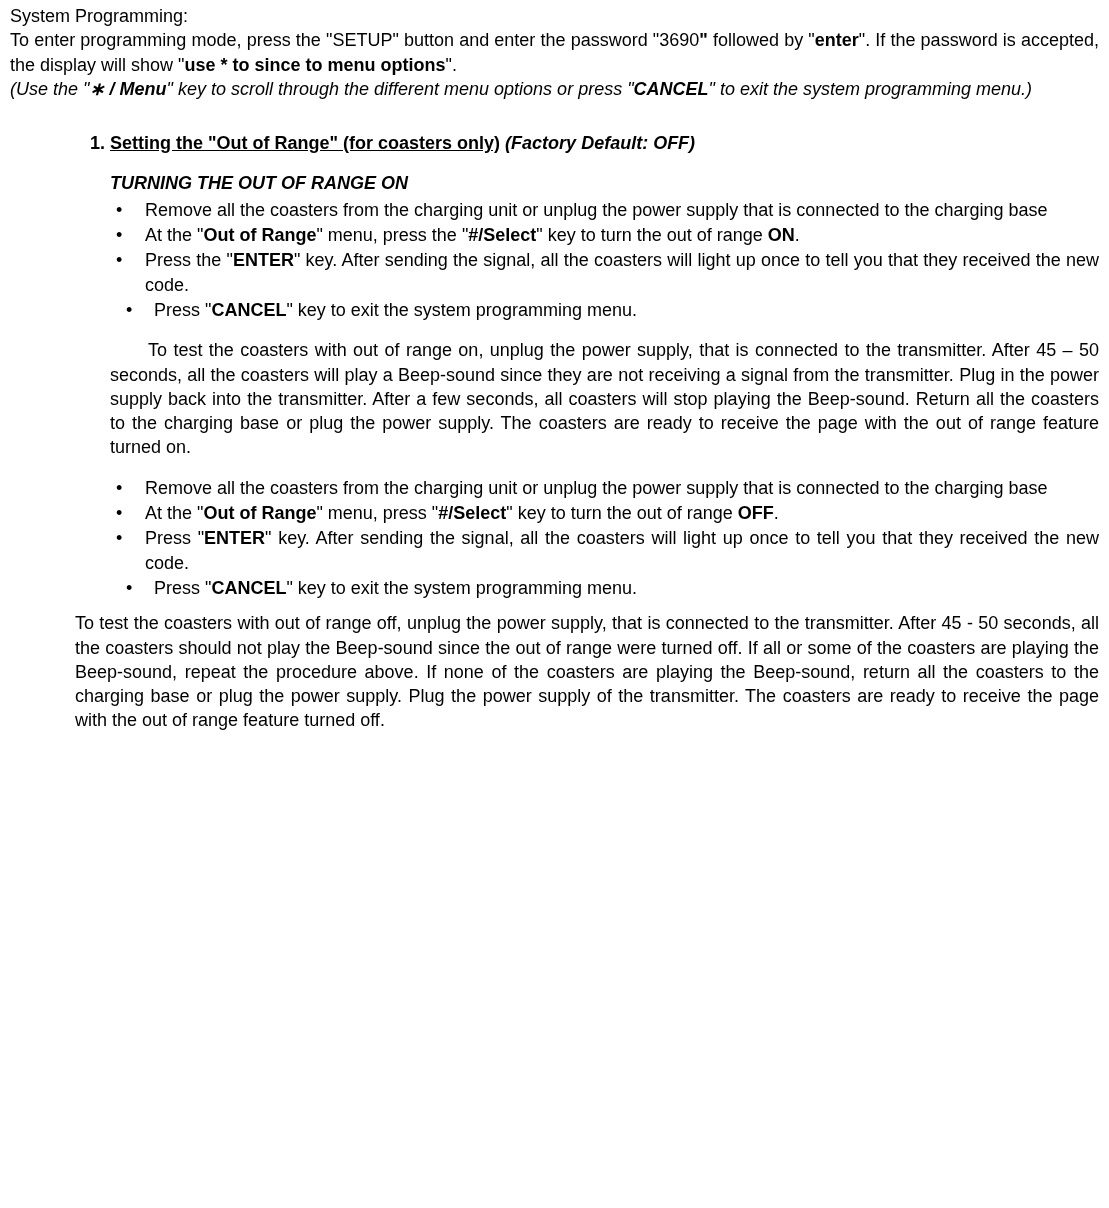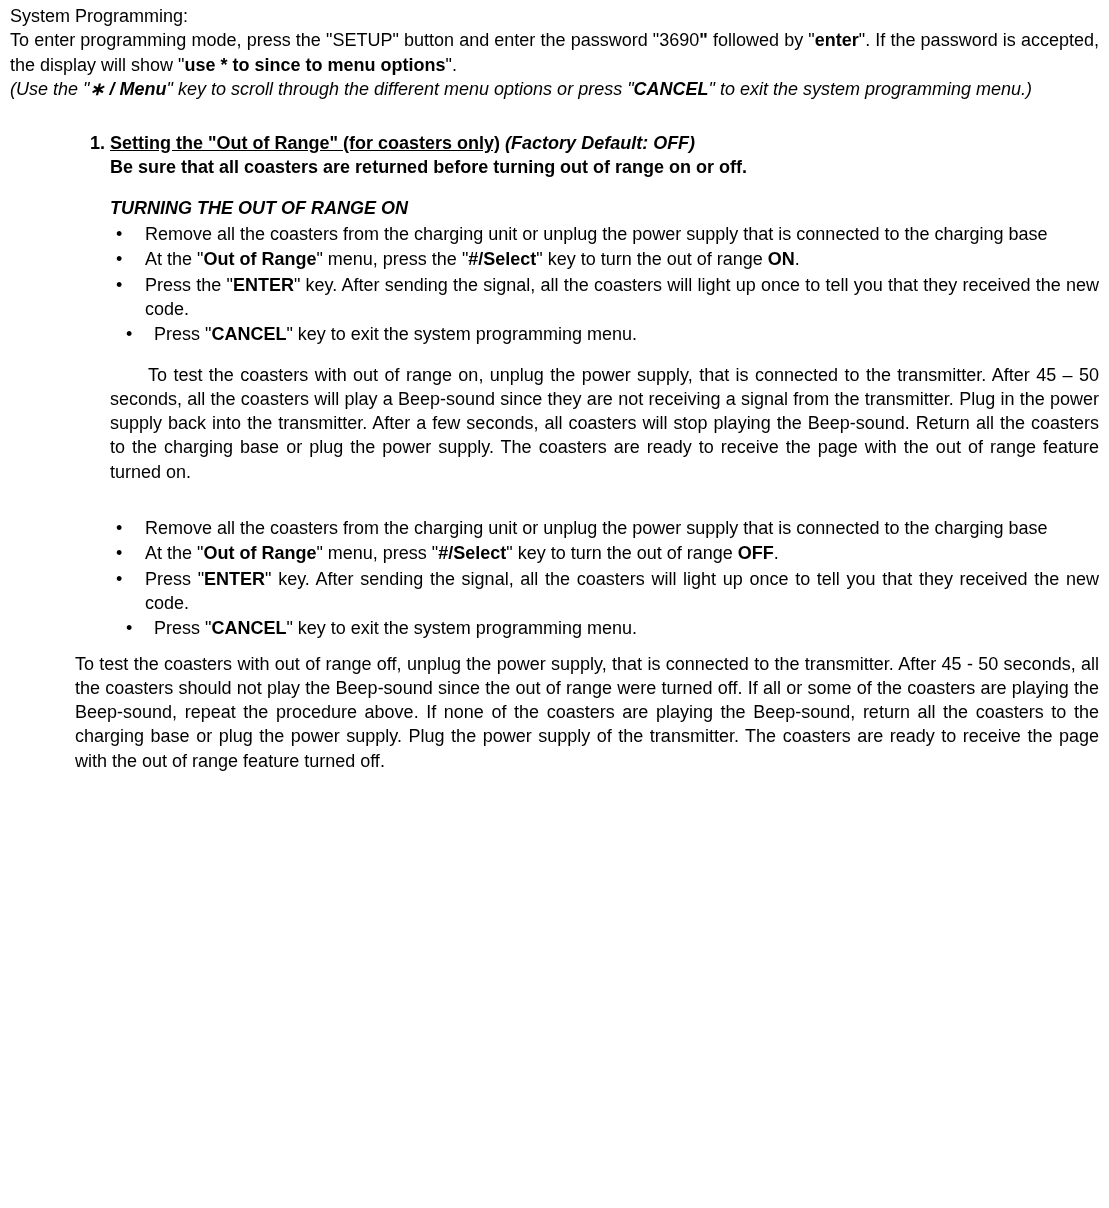--- a/index.html
+++ b/index.html
@@ -75,21 +75,21 @@
       font-weight: normal;
     }
     ul.bullets.indent > li {
       padding-left: 44px;
     }
     ul.bullets.indent > li::before {
       left: 16px;
     }
     .test-para {
       margin-top: 16px;
-      margin-bottom: 32px;
+      margin-bottom: 16px;
       text-indent: 38px;
     }
     .test-para2 {
       margin-top: 11px;
       margin-left: -35px;
     }
   </style>
 </head>
 <body>
 
@@ -101,21 +101,20 @@
   </div>
   <div class="italic">
     <span> (Use the   "</span><span class="bold-italic">∗ / Menu</span><span>" key to scroll through the different menu options or press "</span><span class="bold-italic">CANCEL</span><span>" to exit the system programming menu.)</span>
   </div>
 </div>
 
 <ol class="main">
   <li>
     <span class="item-title">Setting the "Out of Range" (for coasters only)</span><span style="text-decoration:none;">      </span><span class="factory-default">(Factory Default: OFF)</span>
     <div class="li-content">
-      <div class="bold-italic">Be sure that all coasters are returned before turning out of range on or off.</div>
 
       <div class="section-header">TURNING THE OUT OF RANGE ON</div>
       <ul class="bullets">
         <li><span>Remove all the coasters from the charging unit or unplug the power supply that is connected to the charging base</span></li>
         <li><span>At the "</span><span class="bold">Out of Range</span><span>" menu, press the "</span><span class="bold">#/Select</span><span>" key to turn the out of range </span><span class="bold">ON</span><span>.</span></li>
         <li><span>Press the "</span><span class="bold">ENTER</span><span>" key. After sending the signal, all the coasters will light up once to tell you that they received the new code.</span></li>
       </ul>
       <ul class="bullets indent">
         <li><span>Press "</span><span class="bold">CANCEL</span><span>" key to exit the system programming menu.</span></li>
       </ul>

